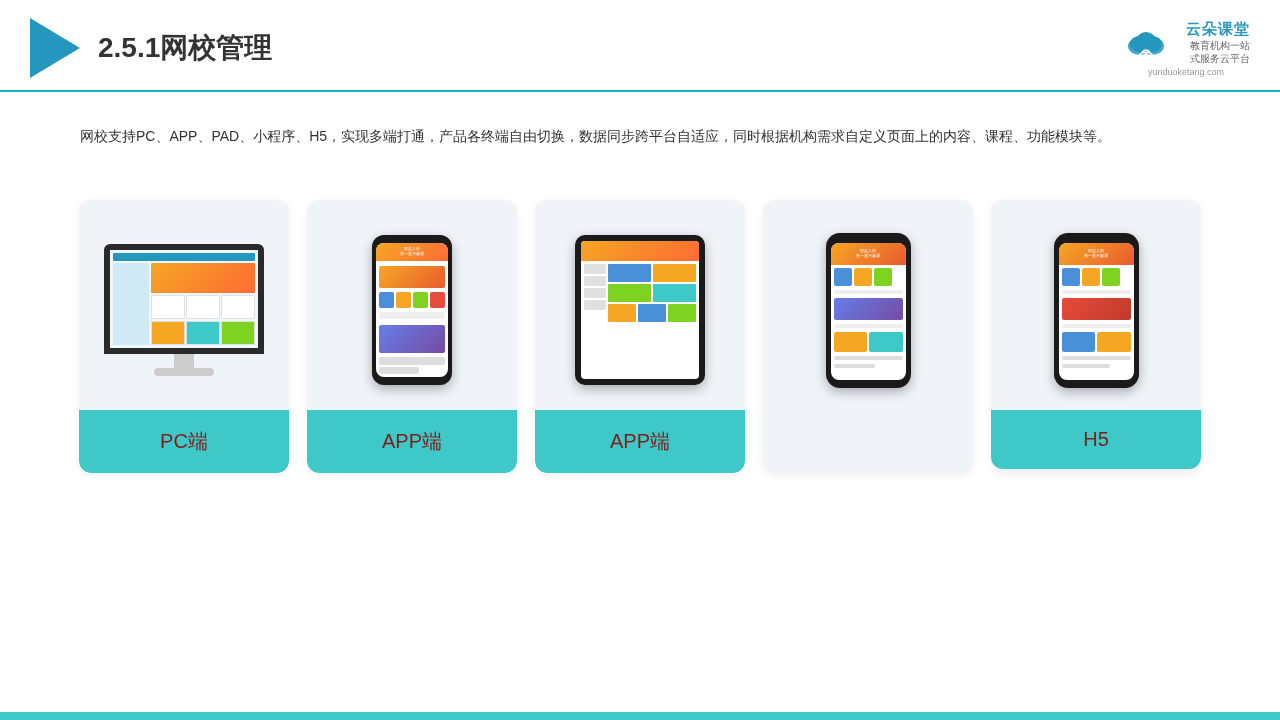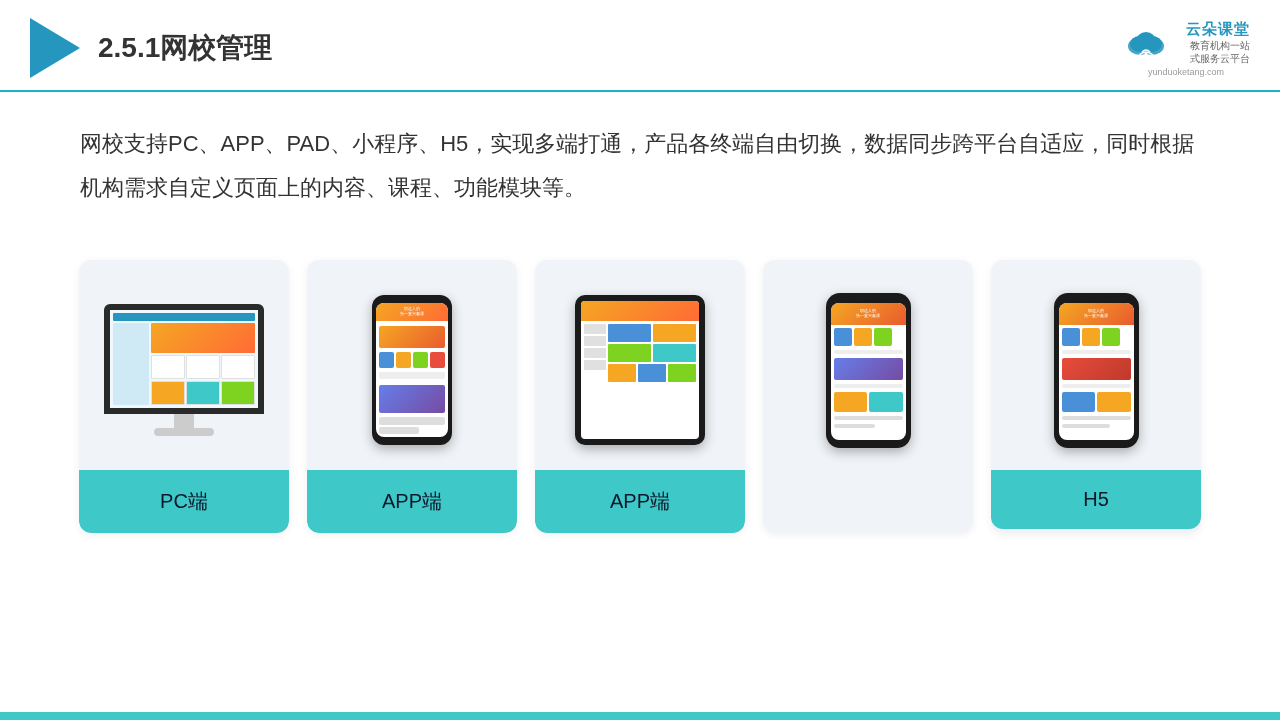--- a/index.html
+++ b/index.html
@@ -66,21 +66,21 @@
       line-height: 1.3;
     }
     .logo-url {
       font-size: 9px;
       color: #999;
     }
 
     
     .description {
       padding: 30px 80px 10px 80px;
-      font-size: 22px;
+      font-size: 14px;
       color: #333;
       line-height: 2;
     }
 
     
     .cards-container {
       display: flex;
       justify-content: center;
       gap: 18px;
       padding: 30px 60px;
@@ -100,21 +100,21 @@
       width: 100%;
       height: 210px;
       display: flex;
       align-items: center;
       justify-content: center;
       padding: 20px 10px 10px 10px;
     }
     .device-label {
       width: 100%;
       background: #3ec8c8;
-      color: #0f172a;
+      color: #7f1d1d;
       text-align: center;
       font-size: 20px;
       font-weight: 500;
       padding: 18px 0;
       border-radius: 0 0 12px 12px;
     }
 
     
     .pc-monitor {
       display: flex;

